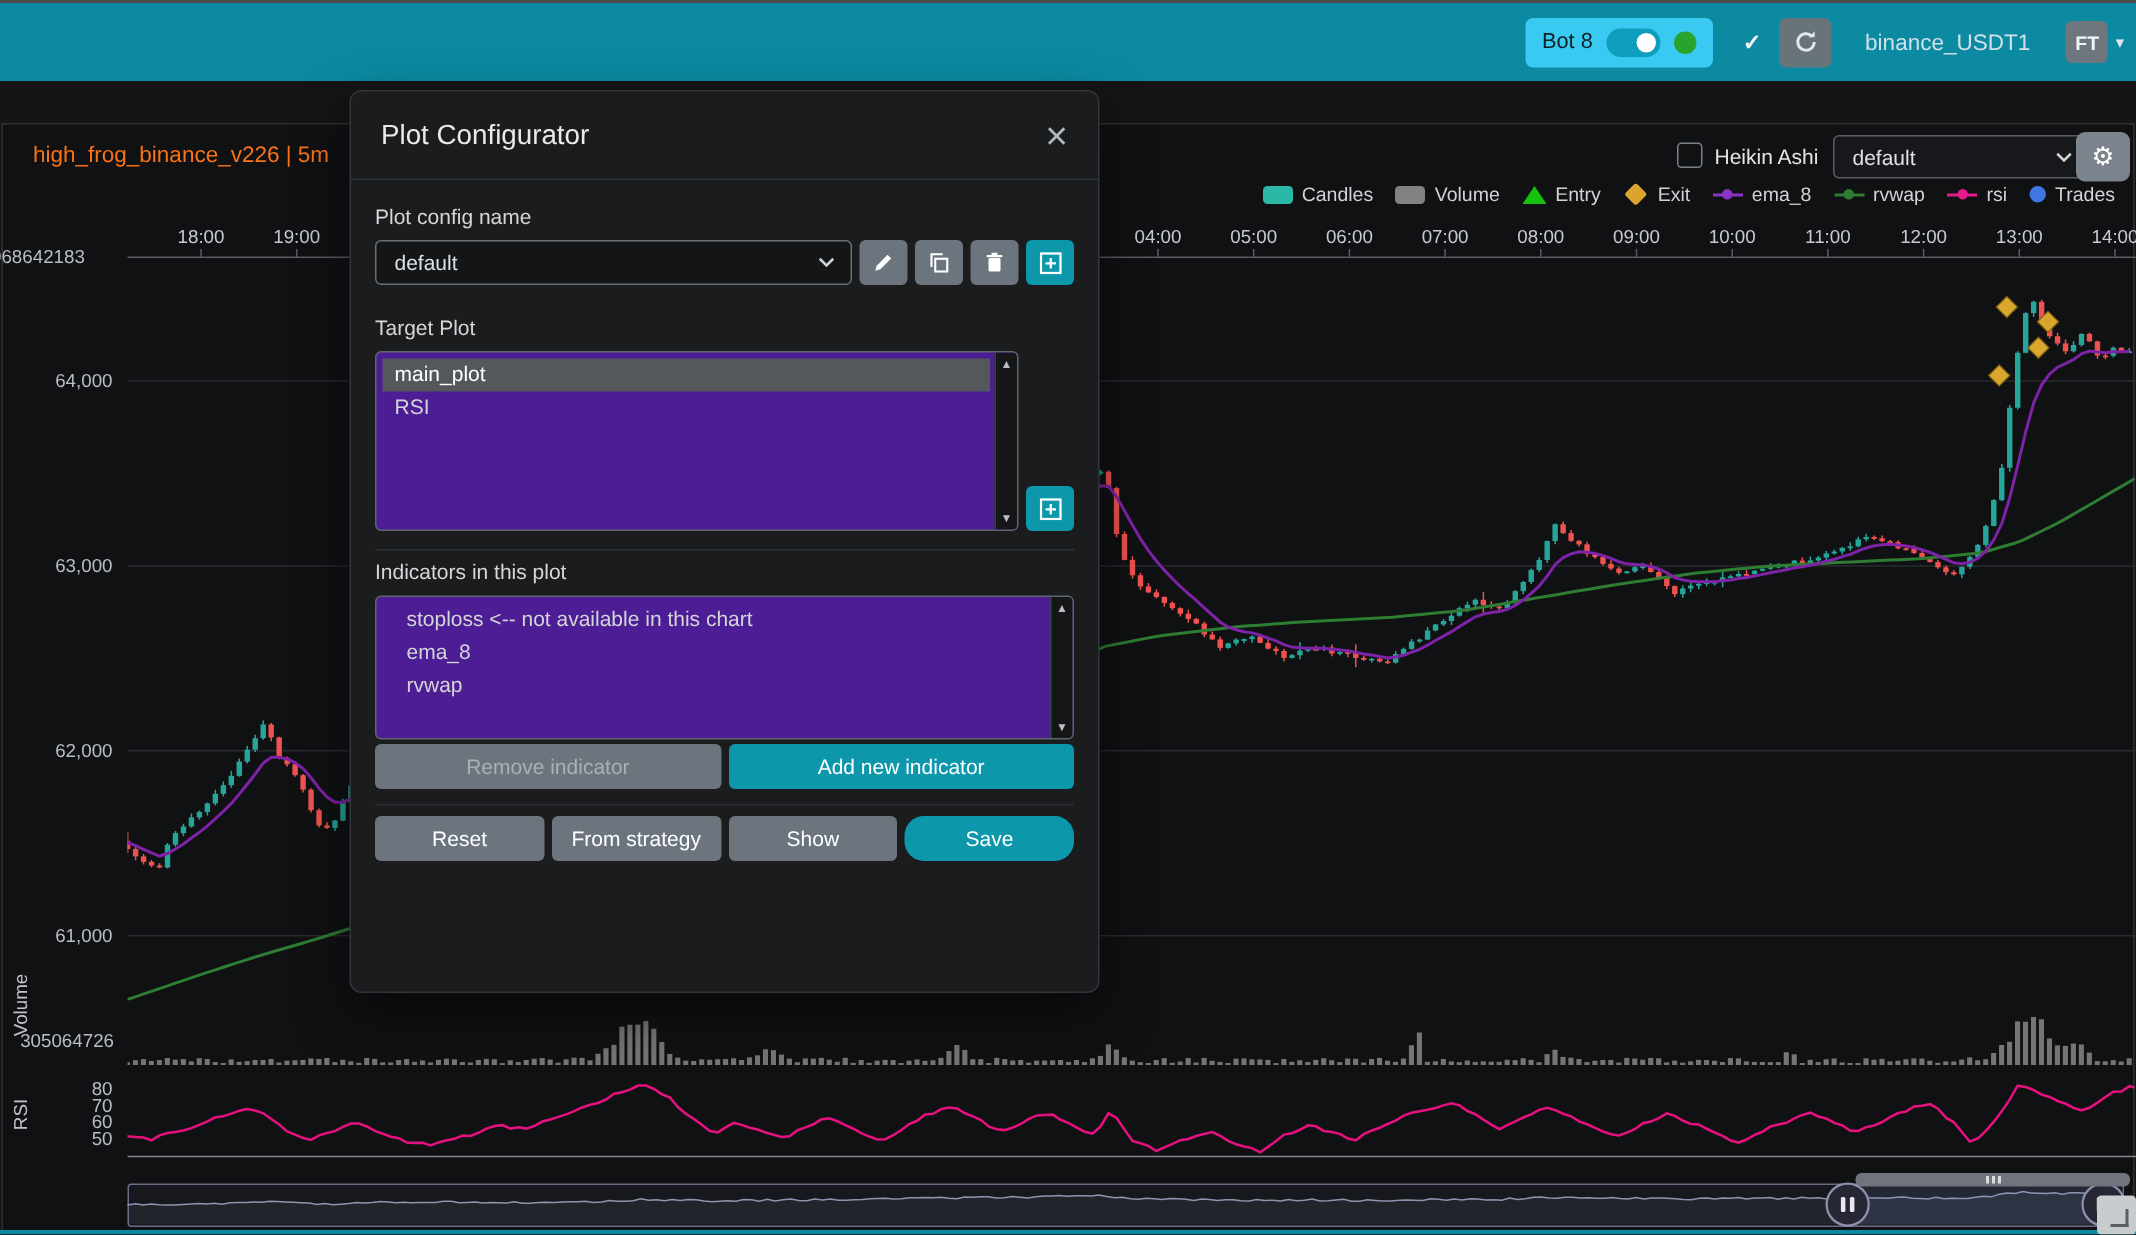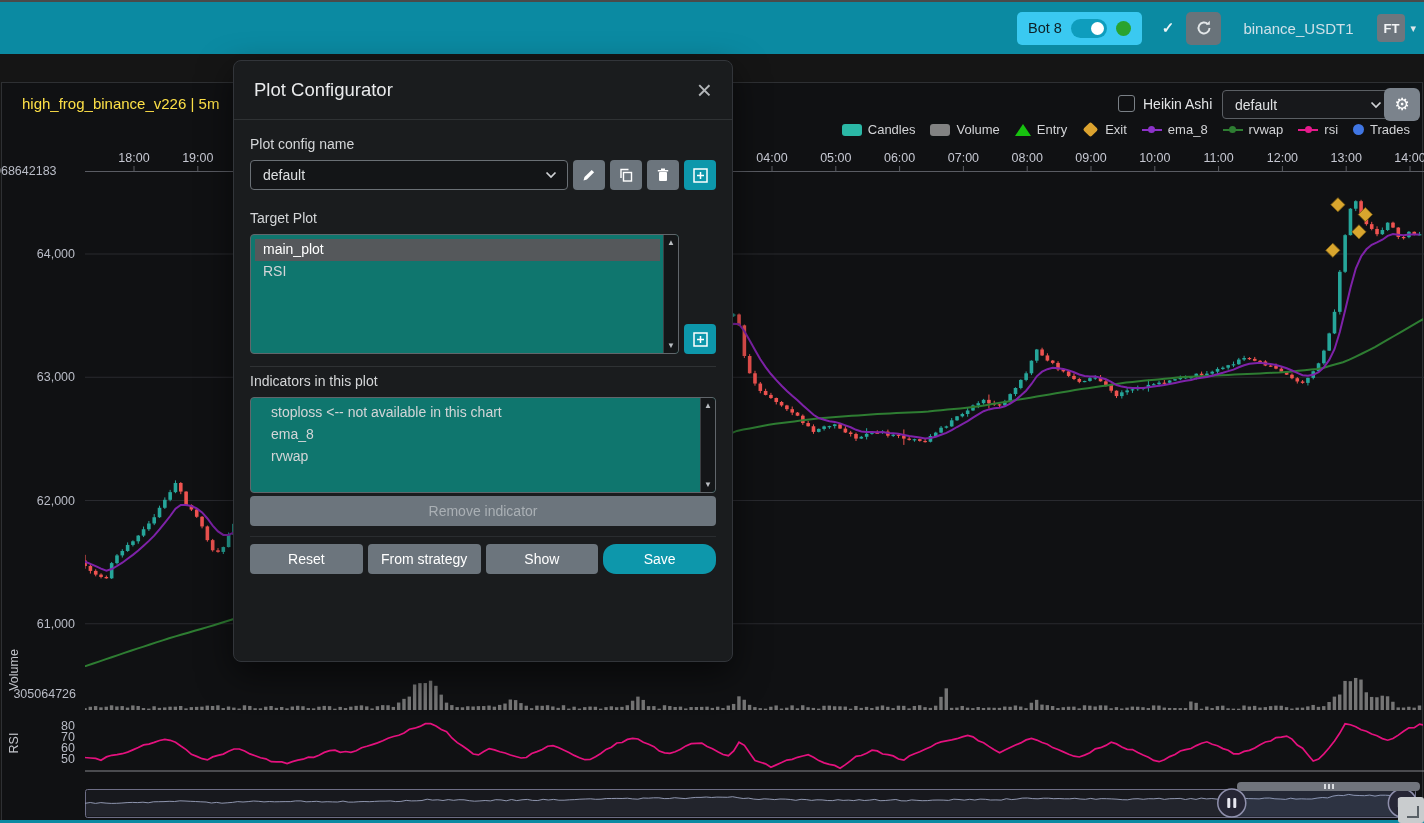--- a/index.html
+++ b/index.html
@@ -14,21 +14,21 @@
   .toggle{width:36px;height:19px;border-radius:10px;background:#0e9dbd;position:relative;}
   .toggle .knob{position:absolute;right:3px;top:3px;width:13px;height:13px;border-radius:50%;background:#fff;}
   .green-dot{width:15px;height:15px;border-radius:50%;background:#2aa32e;}
   .check{color:#eef4f6;font-size:15px;font-weight:bold;margin:0 12px 0 20px;}
   .nav-btn{width:35px;height:33px;background:#69737a;border-radius:5px;display:flex;align-items:center;justify-content:center;}
   #account-name{color:#cfe0e8;font-size:15px;margin:0 24px 0 22px;}
   #ft-avatar{width:28px;height:28px;border-radius:4px;background:#6e767e;color:#f2f4f6;font-size:13px;font-weight:bold;
     display:flex;align-items:center;justify-content:center;}
   .caret{color:#dfe6ea;font-size:11px;margin-left:5px;}
   
-  #chart-title{left:22px;top:95px;font-size:15px;color:#fde047;z-index:2;text-align:center;}
+  #chart-title{left:22px;top:95px;font-size:15px;color:#f97316;z-index:2;text-align:center;}
   #heikin-group{left:1118px;top:95px;display:flex;align-items:center;gap:8px;z-index:2;}
   #heikin-checkbox{width:15px;height:15px;border:1px solid #7a8086;border-radius:3px;background:transparent;}
   #heikin-label{font-size:14px;color:#e2e4e6;}
   #plot-select{left:1222px;top:90px;width:147px;height:27px;background:#17181b;border:1px solid #5b5f64;border-radius:4px;
     display:flex;align-items:center;justify-content:space-between;padding:0 10px 0 12px;z-index:2;}
   #plot-select span{font-size:14px;color:#dfe1e3;}
   #gear-btn{left:1384px;top:88px;width:36px;height:33px;background:#7b838c;border-radius:6px;display:flex;align-items:center;justify-content:center;z-index:2;}
   #gear-btn span{color:#fff;font-size:17px;line-height:17px;}
   #legend{right:14px;top:122px;display:flex;align-items:center;gap:15px;z-index:2;}
   .legend-item{display:flex;align-items:center;gap:6px;font-size:13px;color:#d2d3d6;}
@@ -47,21 +47,21 @@
   #modal-header{height:58px;display:flex;align-items:center;justify-content:space-between;padding:0 20px;border-bottom:1px solid #2f3234;}
   #modal-title{font-size:18.5px;color:#e9eaec;}
   #modal-close{font-size:26px;color:#b3b6b9;line-height:20px;}
   #modal-body{padding:16px 16px 0 16px;position:relative;}
   .form-label{font-size:14px;color:#d4d6d8;margin-bottom:8px;}
   .cfg-row{display:flex;gap:5px;height:30px;}
   .cfg-select{flex:1;background:#131517;border:1px solid #6a7075;border-radius:4px;display:flex;align-items:center;
     justify-content:space-between;padding:0 10px 0 12px;font-size:14px;color:#dde0e2;}
   .icon-btn{width:32px;height:30px;border-radius:4px;background:#6c757d;display:flex;align-items:center;justify-content:center;border:none;}
   .icon-btn.teal{background:#0d97ab;}
-  .listbox{border:1px solid #61666b;border-radius:4px;background:#0f766e;position:relative;overflow:hidden;}
+  .listbox{border:1px solid #61666b;border-radius:4px;background:#4c1d95;position:relative;overflow:hidden;}
   .list-inner{padding:4px 18px 4px 4px;}
   .opt{font-size:14px;color:#d3d5d7;padding:1px 8px;height:20px;line-height:19px;}
   .opt.selected{background:#55585b;color:#fff;}
   .scrollbar{position:absolute;right:0;top:0;bottom:0;width:14px;border-left:1px solid #3c4044;background:#141618;}
   .scrollbar .up,.scrollbar .dn{position:absolute;left:0;width:14px;text-align:center;font-size:8px;color:#b9bdc1;}
   .scrollbar .up{top:3px;} .scrollbar .dn{bottom:3px;}
   .row-2{display:flex;gap:5px;margin-top:3px;}
   .btn{border:none;border-radius:4px;height:30px;font-size:14px;color:#fff;font-family:"Liberation Sans",sans-serif;
     display:flex;align-items:center;justify-content:center;}
   .btn.gray{background:#6c757d;}
@@ -1105,20 +1105,21 @@
             <div class="opt">rvwap</div>
           </div>
         <div class="scrollbar">
             <span class="up">▲</span>
             <span class="dn">▼</span>
           </div>
       </div>
 
       <div class="row-2">
         <button class="btn gray disabled" style="flex:1;">Remove indicator</button>
+        <button class="btn teal" style="flex:1;">Add new indicator</button>
       </div>
 
       <div class="hr faint"></div>
       <div style="display:flex;gap:5px;">
         <button class="btn gray" style="flex:1;">Reset</button>
         <button class="btn gray" style="flex:1;">From strategy</button>
         <button class="btn gray" style="flex:1;">Show</button>
         <button class="btn teal" style="flex:1;border-radius:13px;">Save</button>
       </div>
     </div>

